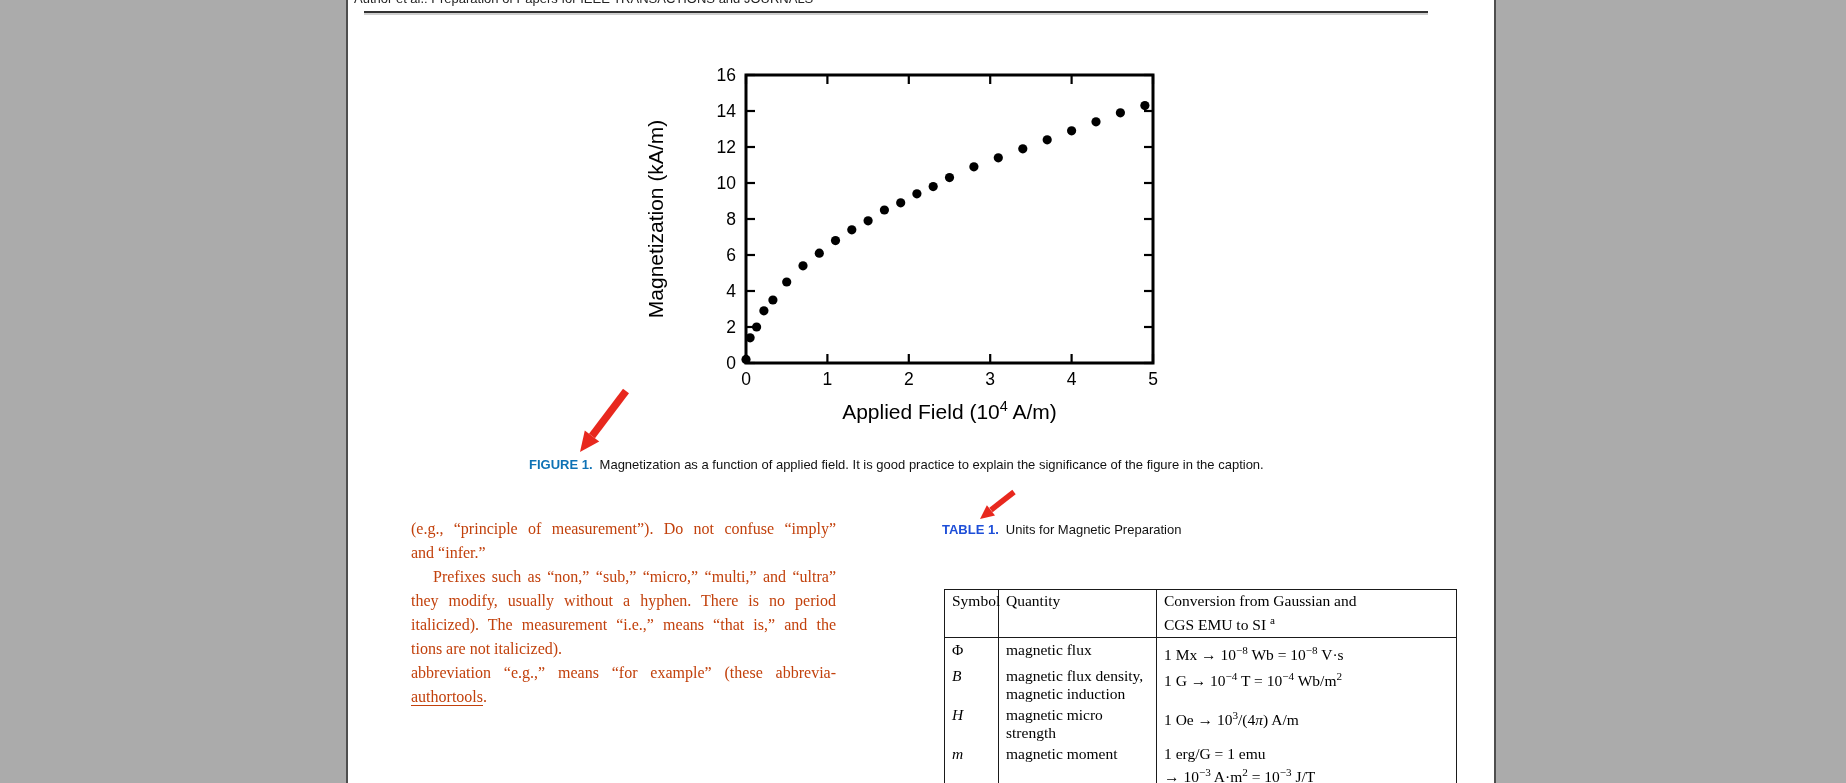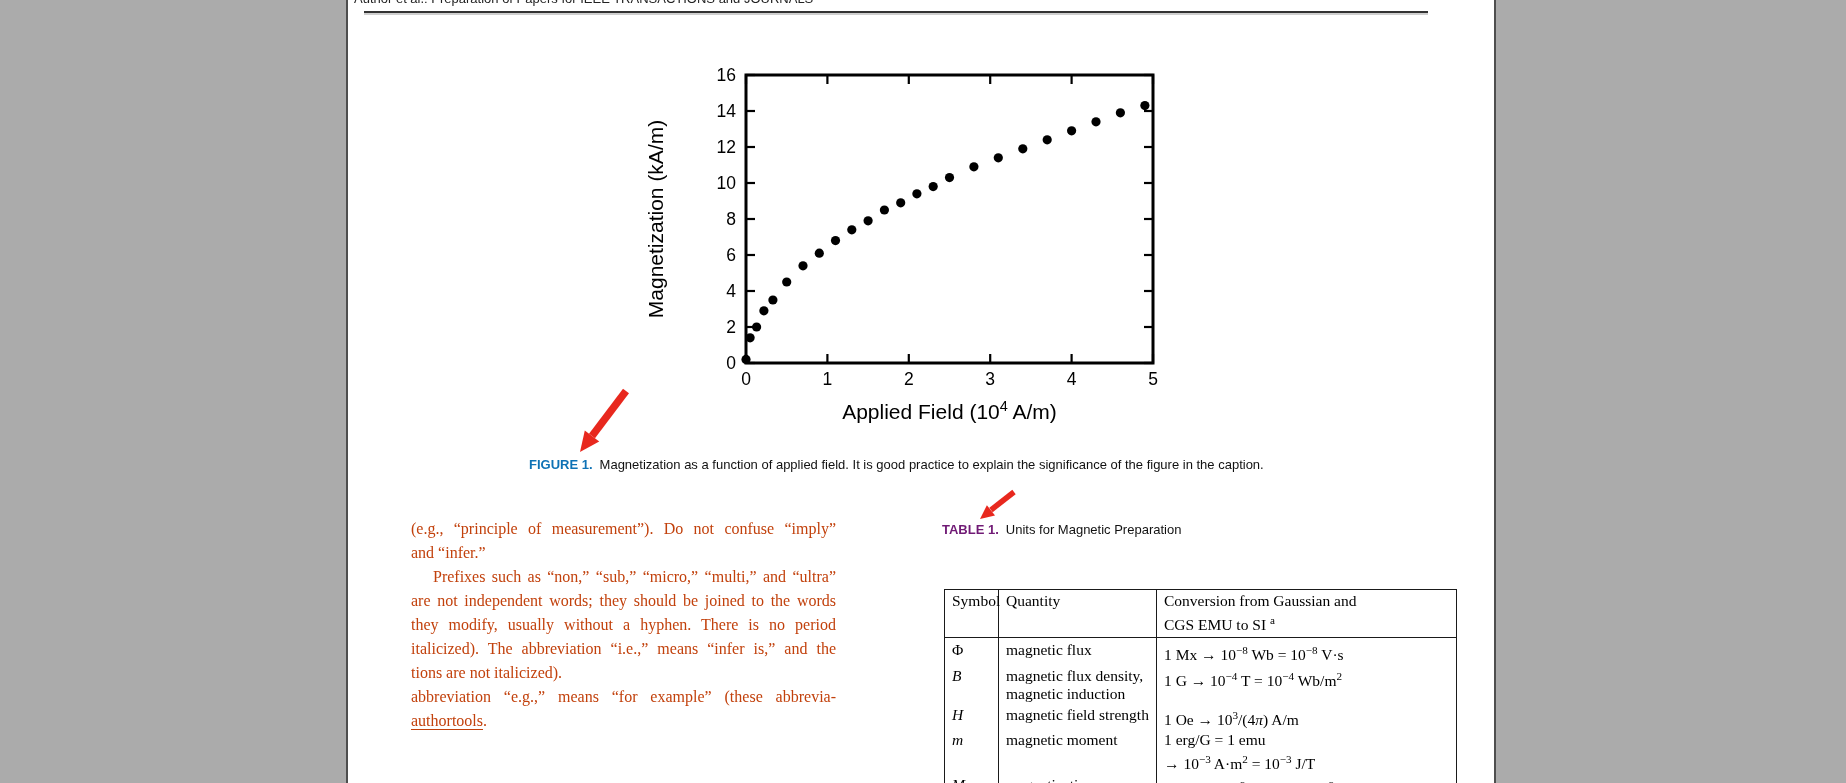--- a/index.html
+++ b/index.html
@@ -144,30 +144,29 @@
     </svg>
 
   <div class="caption" style="left:181px;top:457px;width:810px;">
     <span class="cap-label" style="color: rgb(14, 114, 181); margin-top: 44px;">FIGURE 1.</span><span>Magnetization as a function of applied field. It is good practice to explain the significance of the figure in the caption.</span>
   </div>
 
   <div class="body-col" id="body-col">
       <div class="bl">(e.g., “principle of measurement”). Do not confuse “imply”</div>
       <div class="bl last">and “infer.”</div>
       <div class="bl ind">Prefixes such as “non,” “sub,” “micro,” “multi,” and “ultra”</div>
-      <div class="bl">are not independent words; they should be joined to the words</div>
       <div class="bl">they modify, usually without a hyphen. There is no period</div>
-      <div class="bl">italicized). The abbreviation “i.e.,” means “infer is,” and the</div>
+      <div class="bl">italicized). The measurement “i.e.,” means “that is,” and the</div>
       <div class="bl last">tions are not italicized).</div>
       <div class="bl">abbreviation “e.g.,” means “for example” (these abbrevia-</div>
       <div class="bl last"><u>authortools</u>.</div>
     </div>
 
   <div class="caption" style="left:594px;top:522px;width:520px;">
-    <span class="cap-label" style="color: #701a75;">TABLE 1.</span><span>Units for Magnetic Preparation</span>
+    <span class="cap-label" style="color: #1d4ed8;">TABLE 1.</span><span>Units for Magnetic Preparation</span>
   </div>
 
   <div class="table-wrap">
     <table class="units">
       <colgroup>
           <col class="c1">
           <col class="c2">
           <col class="c3">
         </colgroup>
       <thead>
@@ -183,21 +182,21 @@
     <td>magnetic flux</td>
     <td>1 Mx → 10<sup>−8</sup> Wb = 10<sup>−8</sup> V·s</td>
   </tr>
           <tr>
     <td><i>B</i></td>
     <td>magnetic flux density,<br>magnetic induction</td>
     <td>1 G → 10<sup>−4</sup> T = 10<sup>−4</sup> Wb/m<sup>2</sup></td>
   </tr>
           <tr>
     <td><i>H</i></td>
-    <td>magnetic field strength</td>
+    <td>magnetic micro strength</td>
     <td>1 Oe → 10<sup>3</sup>/(4<i>π</i>) A/m</td>
   </tr>
           <tr>
     <td><i>m</i></td>
     <td>magnetic moment</td>
     <td>1 erg/G = 1 emu<br>→ 10<sup>−3</sup> A·m<sup>2</sup> = 10<sup>−3</sup> J/T</td>
   </tr>
           <tr>
     <td><i>M</i></td>
     <td>magnetization</td>

